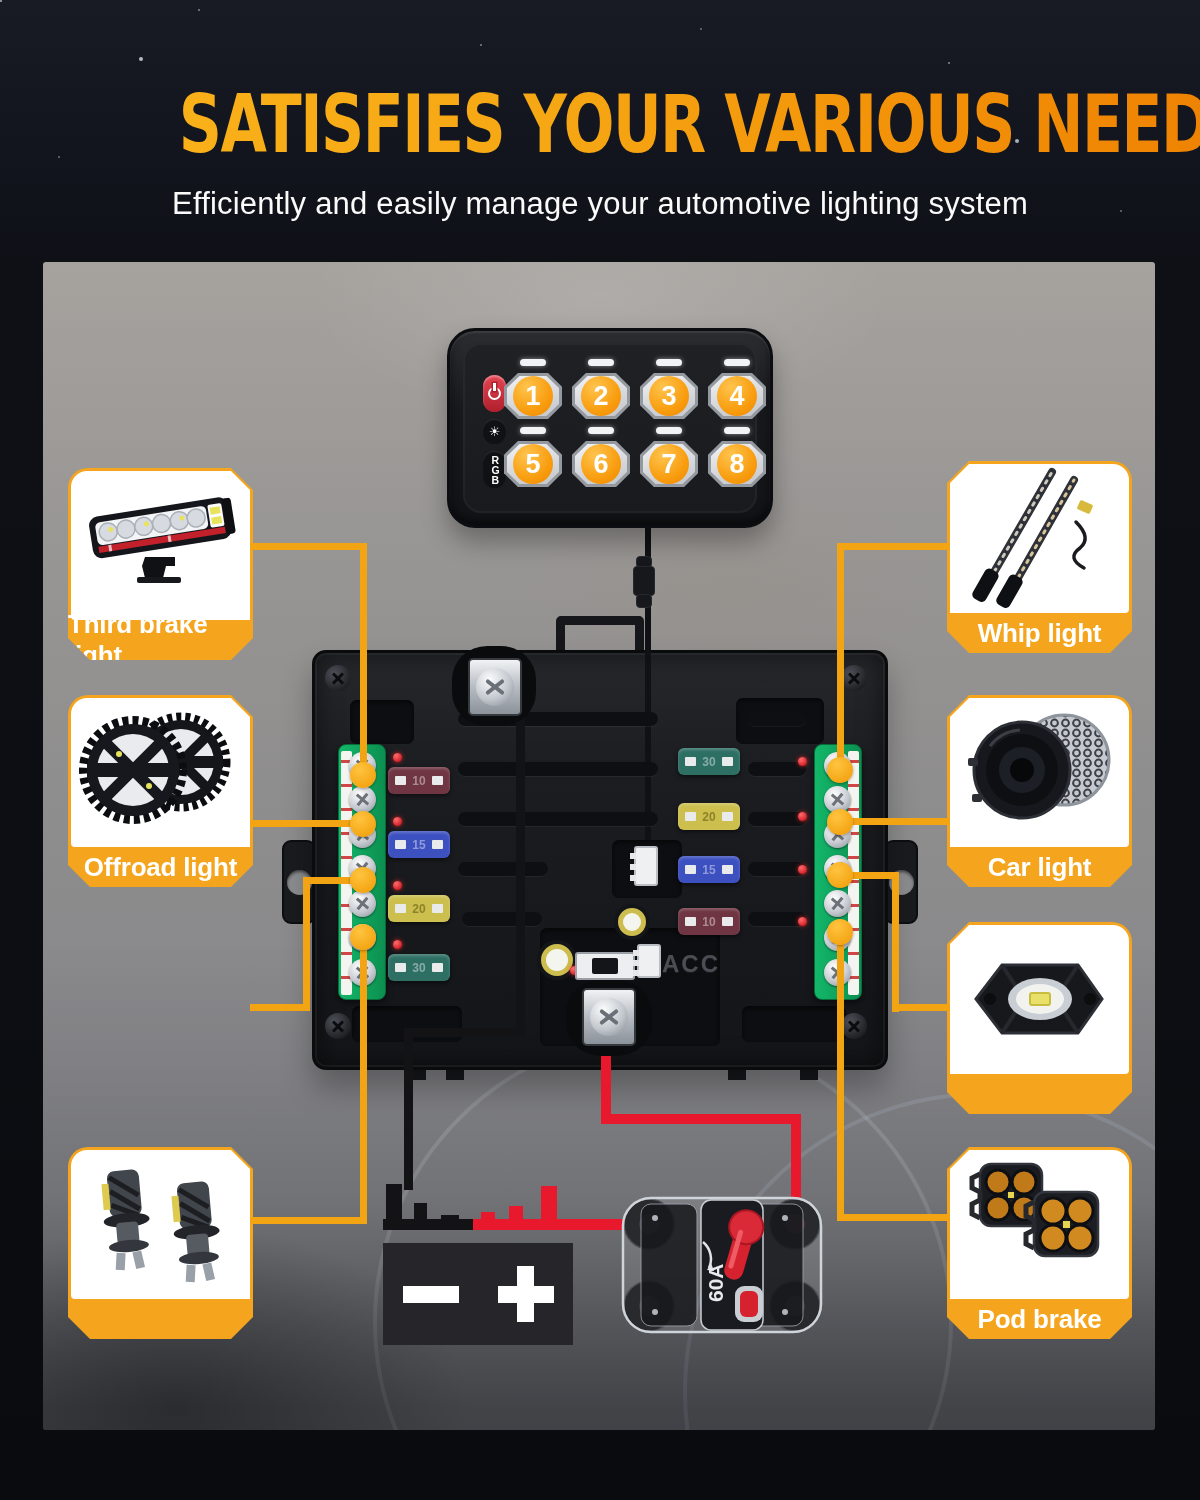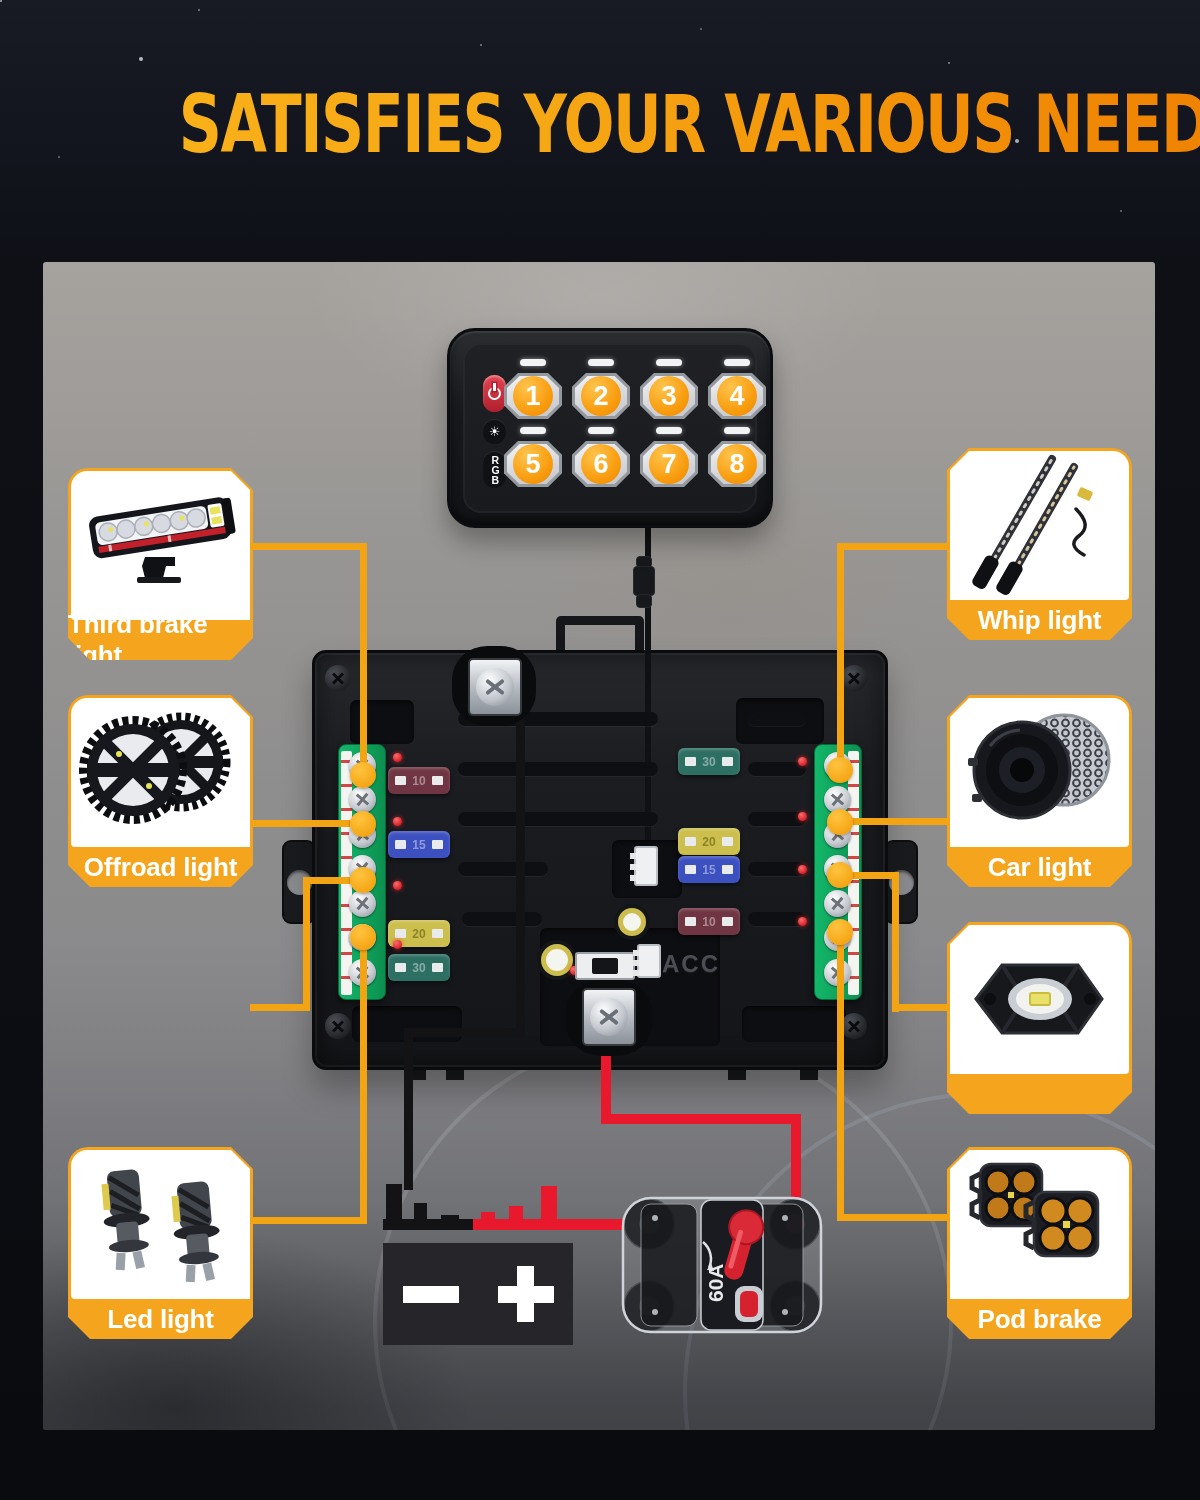--- a/index.html
+++ b/index.html
@@ -72,21 +72,21 @@
   .gstrip{position:absolute;top:6px;width:11px;height:244px;background:
     repeating-linear-gradient(180deg,transparent 0 9px,rgba(200,40,40,.85) 9px 12px,transparent 12px 24px),#f4f4f0;border-radius:2px;}
   .gscrew{position:absolute;width:27px;height:27px;border-radius:50%;z-index:5;
     background:radial-gradient(circle at 38% 30%,#ffffff,#c7cbd1 55%,#858b93);box-shadow:0 1px 2px rgba(0,0,0,.5);}
   .gscrew::before,.gscrew::after{content:"";position:absolute;left:6px;top:12px;width:15px;height:3px;background:#6d7279;}
   .gscrew::before{transform:rotate(40deg);} .gscrew::after{transform:rotate(-50deg);}
   .fuse{position:absolute;width:62px;height:27px;border-radius:6px;z-index:4;box-shadow:inset 0 2px 3px rgba(255,255,255,.22),0 2px 4px rgba(0,0,0,.5);
     display:flex;align-items:center;justify-content:center;color:rgba(255,255,255,.42);font-size:12px;font-weight:700;}
   .fuse i{position:absolute;top:9px;width:11px;height:9px;background:#e9eaec;border-radius:1px;}
   .fuse i.p1{left:7px;} .fuse i.p2{right:7px;}
-  .f-maroon{background:#6f3542;} .f-blue{background:#3c50c0;} .f-yellow{background:#ccbf4e;color:rgba(90,80,10,.55);margin-top:25px;} .f-teal{background:#2e6f64;}
+  .f-maroon{background:#6f3542;} .f-blue{background:#3c50c0;} .f-yellow{background:#ccbf4e;color:rgba(90,80,10,.55);} .f-teal{background:#2e6f64;}
   .fled{position:absolute;width:9px;height:9px;border-radius:50%;z-index:4;background:radial-gradient(circle at 35% 30%,#ff6b6b,#c00510);box-shadow:0 0 4px rgba(255,40,40,.8);}
   .cterm{position:absolute;width:54px;height:58px;z-index:5;border:2px solid #35383d;border-radius:5px;
     background:linear-gradient(180deg,#f1f3f5,#b9bec5 48%,#8c929a);display:flex;align-items:center;justify-content:center;}
   .bscrew{width:38px;height:38px;border-radius:50%;position:relative;
     background:radial-gradient(circle at 36% 30%,#fbfcfd,#c3c8ce 55%,#7f858d);}
   .bscrew::before,.bscrew::after{content:"";position:absolute;left:8px;top:17px;width:22px;height:4px;background:#6a7077;border-radius:2px;}
   .bscrew::before{transform:rotate(38deg);} .bscrew::after{transform:rotate(-38deg);}
   .goop{position:absolute;background:#0a0b0d;border-radius:42%;z-index:4;}
   .cap{position:absolute;border-radius:50%;border:5px solid #cdbd4e;background:#f4f5ef;box-shadow:0 0 0 4px #141519;z-index:5;}
   .acc-sw{position:absolute;left:575px;top:952px;width:60px;height:28px;background:#eceef0;border:2px solid #9aa0a6;border-radius:3px;z-index:5;}
@@ -122,20 +122,21 @@
   .bat-plus::after{content:"";position:absolute;left:19.5px;top:0;width:17px;height:56px;background:#fff;}
   .post{position:absolute;z-index:4;}
 </style>
 </head>
 <body>
 
 <div class="stage">
   <div class="stars"></div>
 
   <div class="title-wrap"><div class="title">SATISFIES YOUR VARIOUS NEEDS</div></div>
+  <div class="subtitle">Efficiently and easily manage your automotive lighting system</div>
 
   <div class="card">
     <div class="arc" style="left:330px;top:770px;width:580px;height:580px;"></div>
     <div class="arc" style="left:640px;top:830px;width:600px;height:600px;border-color:rgba(190,205,225,.20);"></div>
   </div>
 
   <div class="panel">
     <div class="panel-plate"></div>
     <div class="pill pill-power">
         <span class="pwr-ico"></span>
@@ -452,24 +453,23 @@
           <path d="M24,12 l28,20 M24,26 l28,20 M24,40 l26,12" stroke="#1c1e22" stroke-width="5"></path>
           <rect x="16" y="18" width="7" height="26" fill="#ddca4e"></rect>
           <ellipse cx="38" cy="56" rx="23" ry="7" fill="#22242a"></ellipse>
           <rect x="27" y="58" width="22" height="22" rx="4" fill="#565a61"></rect>
           <ellipse cx="38" cy="82" rx="20" ry="6" fill="#33363c"></ellipse>
           <rect x="24" y="88" width="9" height="17" fill="#9aa0a8" transform="rotate(8 28 96)"></rect>
           <rect x="42" y="88" width="9" height="17" fill="#9aa0a8" transform="rotate(-8 46 96)"></rect>
         </g>
       </svg>
     </div>
-    <div class="dev-label">Led light</div>
-  </div>
-
-  <div class="devbox right" style="left:947px;top:448px;">
+  </div>
+
+  <div class="devbox right" style="left:947px;top:461px;">
     <div class="dev-photo">
       <svg width="179" height="149" viewBox="0 0 179 149">
         <g stroke-linecap="round">
           <line x1="36" y1="122" x2="102" y2="8" stroke="#2e3138" stroke-width="8"></line>
           <line x1="36" y1="122" x2="102" y2="8" stroke="#cfc8bd" stroke-width="3" stroke-dasharray="2.5 6"></line>
           <line x1="60" y1="128" x2="124" y2="16" stroke="#2e3138" stroke-width="8"></line>
           <line x1="60" y1="128" x2="124" y2="16" stroke="#d8c49a" stroke-width="3" stroke-dasharray="2.5 6"></line>
           <rect x="28" y="104" width="15" height="34" rx="5" fill="#0f1013" transform="rotate(30 35 121)"></rect>
           <rect x="52" y="110" width="15" height="34" rx="5" fill="#0f1013" transform="rotate(30 59 127)"></rect>
           <path d="M126,58 q16,16 4,26 q-14,10 4,20" stroke="#1a1b1f" stroke-width="3.5" fill="none"></path>

